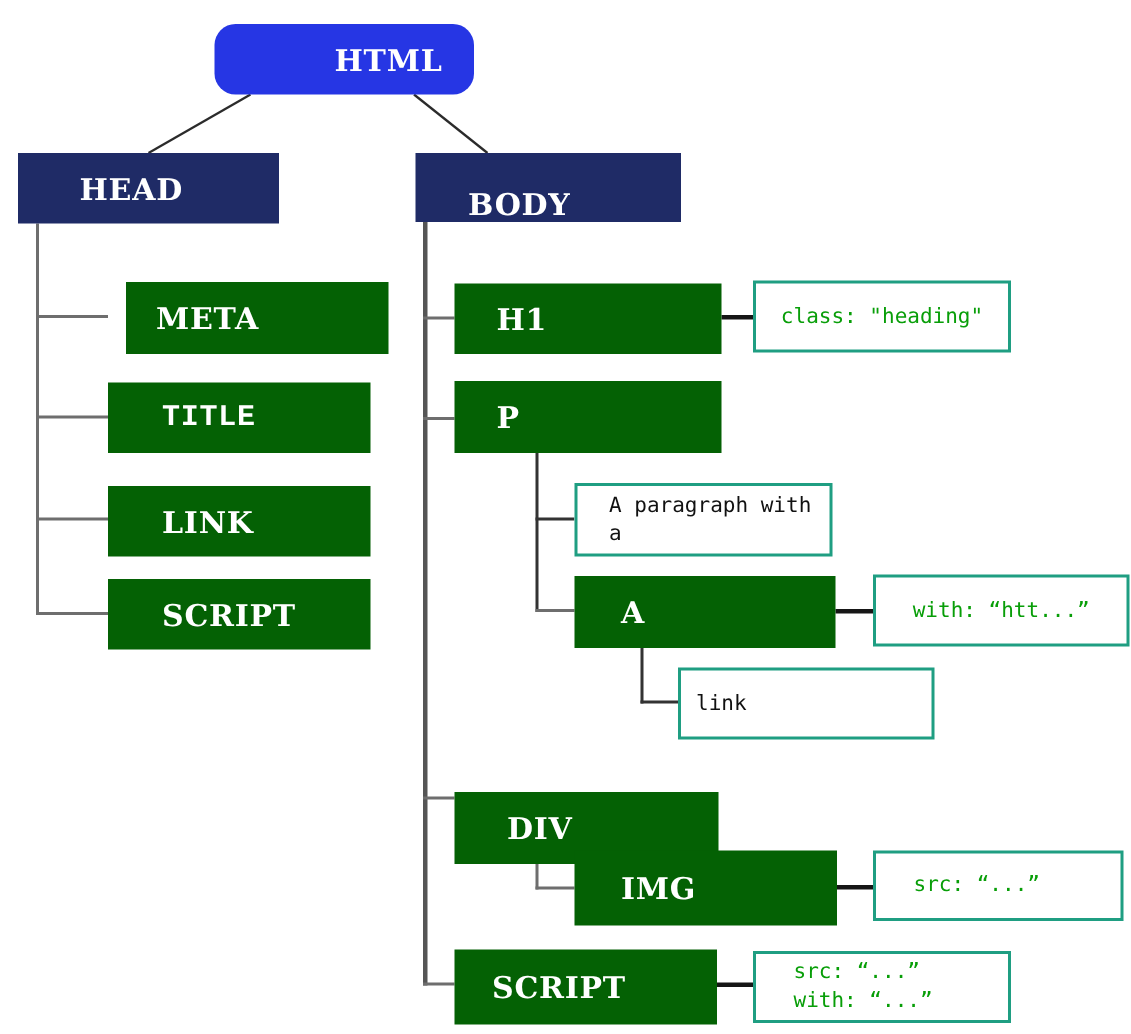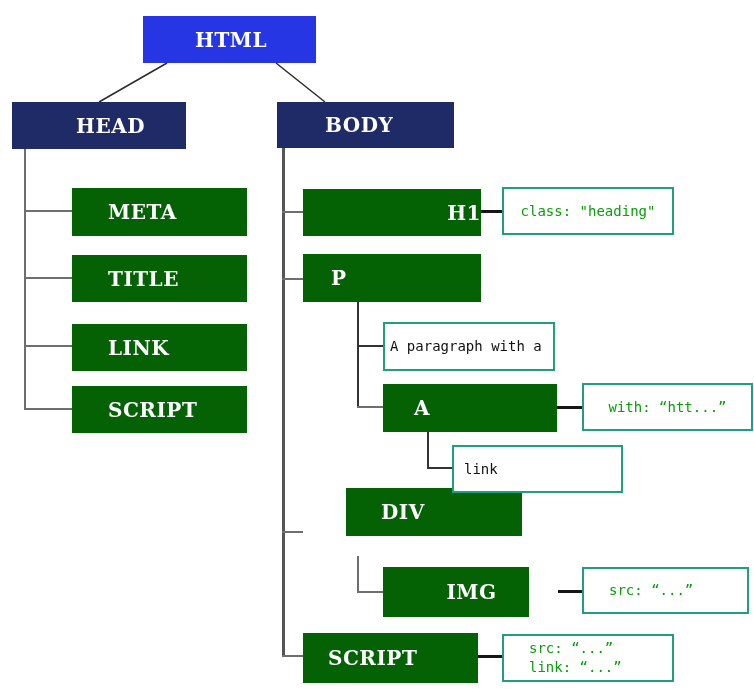--- a/index.html
+++ b/index.html
@@ -72,76 +72,76 @@
   <div class="tl" style="left:427px;top:467px;width:25px;height:2px;background:#333333;"></div>
 
   <div class="tl" style="left:357px;top:556px;width:2px;height:37px;"></div>
   <div class="tl" style="left:357px;top:591px;width:26px;height:2px;"></div>
 
   <div class="al" style="left:481px;top:210px;width:21px;height:3px;"></div>
   <div class="al" style="left:557px;top:406px;width:25px;height:3px;"></div>
   <div class="al" style="left:558px;top:590px;width:24px;height:3px;"></div>
   <div class="al" style="left:478px;top:655px;width:24px;height:3px;"></div>
 
-  <div class="node root" style="left:143px;top:16px;width:173px;height:47px;padding-left:52px;">
+  <div class="node root" style="left:143px;top:16px;width:173px;height:47px;padding-left:80px;border-radius:14px;">
       <span>HTML</span>
     </div>
-  <div class="node section" style="left:12px;top:102px;width:174px;height:47px;padding-left:64px;">
+  <div class="node section" style="left:12px;top:102px;width:174px;height:47px;padding-left:41px;">
       <span>HEAD</span>
     </div>
-  <div class="node section" style="left:277px;top:102px;width:177px;height:46px;padding-left:48px;">
+  <div class="node section" style="left:277px;top:102px;width:177px;height:46px;padding-left:35px;align-items:flex-end;">
       <span>BODY</span>
     </div>
 
-  <div class="node element" style="left:72px;top:188px;width:175px;height:48px;padding-left:36px;">
+  <div class="node element" style="left:84px;top:188px;width:175px;height:48px;padding-left:20px;">
       <span>META</span>
     </div>
-  <div class="node element" style="left:72px;top:255px;width:175px;height:47px;padding-left:36px;">
+  <div class="node element" style="left:72px;top:255px;width:175px;height:47px;padding-left:36px;font-family:Liberation Mono, monospace;">
       <span>TITLE</span>
     </div>
   <div class="node element" style="left:72px;top:324px;width:175px;height:47px;padding-left:36px;">
       <span>LINK</span>
     </div>
   <div class="node element" style="left:72px;top:386px;width:175px;height:47px;padding-left:36px;">
       <span>SCRIPT</span>
     </div>
 
-  <div class="node element" style="left:303px;top:189px;width:178px;height:47px;padding-left:16px;justify-content:flex-end;">
+  <div class="node element" style="left:303px;top:189px;width:178px;height:47px;padding-left:28px;">
       <span>H1</span>
     </div>
   <div class="node element" style="left:303px;top:254px;width:178px;height:48px;padding-left:28px;">
       <span>P</span>
     </div>
   <div class="node element" style="left:383px;top:384px;width:174px;height:48px;padding-left:31px;">
       <span>A</span>
     </div>
-  <div class="node element" style="left:303px;top:488px;width:176px;height:48px;padding-left:35px;margin-left:43px;">
+  <div class="node element" style="left:303px;top:528px;width:176px;height:48px;padding-left:35px;">
       <span>DIV</span>
     </div>
-  <div class="node element" style="left:383px;top:567px;width:146px;height:50px;padding-left:31px;justify-content:center;">
+  <div class="node element" style="left:383px;top:567px;width:175px;height:50px;padding-left:31px;">
       <span>IMG</span>
     </div>
   <div class="node element" style="left:303px;top:633px;width:175px;height:50px;padding-left:25px;">
       <span>SCRIPT</span>
     </div>
 
-  <div class="tbox" style="left:383px;top:322px;width:172px;height:49px;padding-left:5px;">
+  <div class="tbox" style="left:383px;top:322px;width:172px;height:49px;padding-left:21px;">
       <span>A paragraph with a</span>
     </div>
   <div class="tbox" style="left:452px;top:445px;width:171px;height:48px;padding-left:10px;">
       <span>link</span>
     </div>
 
   <div class="tbox attr center" style="left:502px;top:187px;width:172px;height:48px;">
     <span>class: "heading"</span>
   </div>
   <div class="tbox attr center" style="left:582px;top:383px;width:171px;height:48px;">
     <span>with: “htt...”</span>
   </div>
   <div class="tbox attr" style="left:582px;top:567px;width:167px;height:47px;padding-left:25px;">
     <span>src: “...”</span>
   </div>
   <div class="tbox attr" style="left:502px;top:634px;width:172px;height:48px;padding-left:25px;">
     <span>src: “...”</span>
-    <span>link: “...”</span>
+    <span>with: “...”</span>
   </div>
 
 </div>
 
 </body></html>

